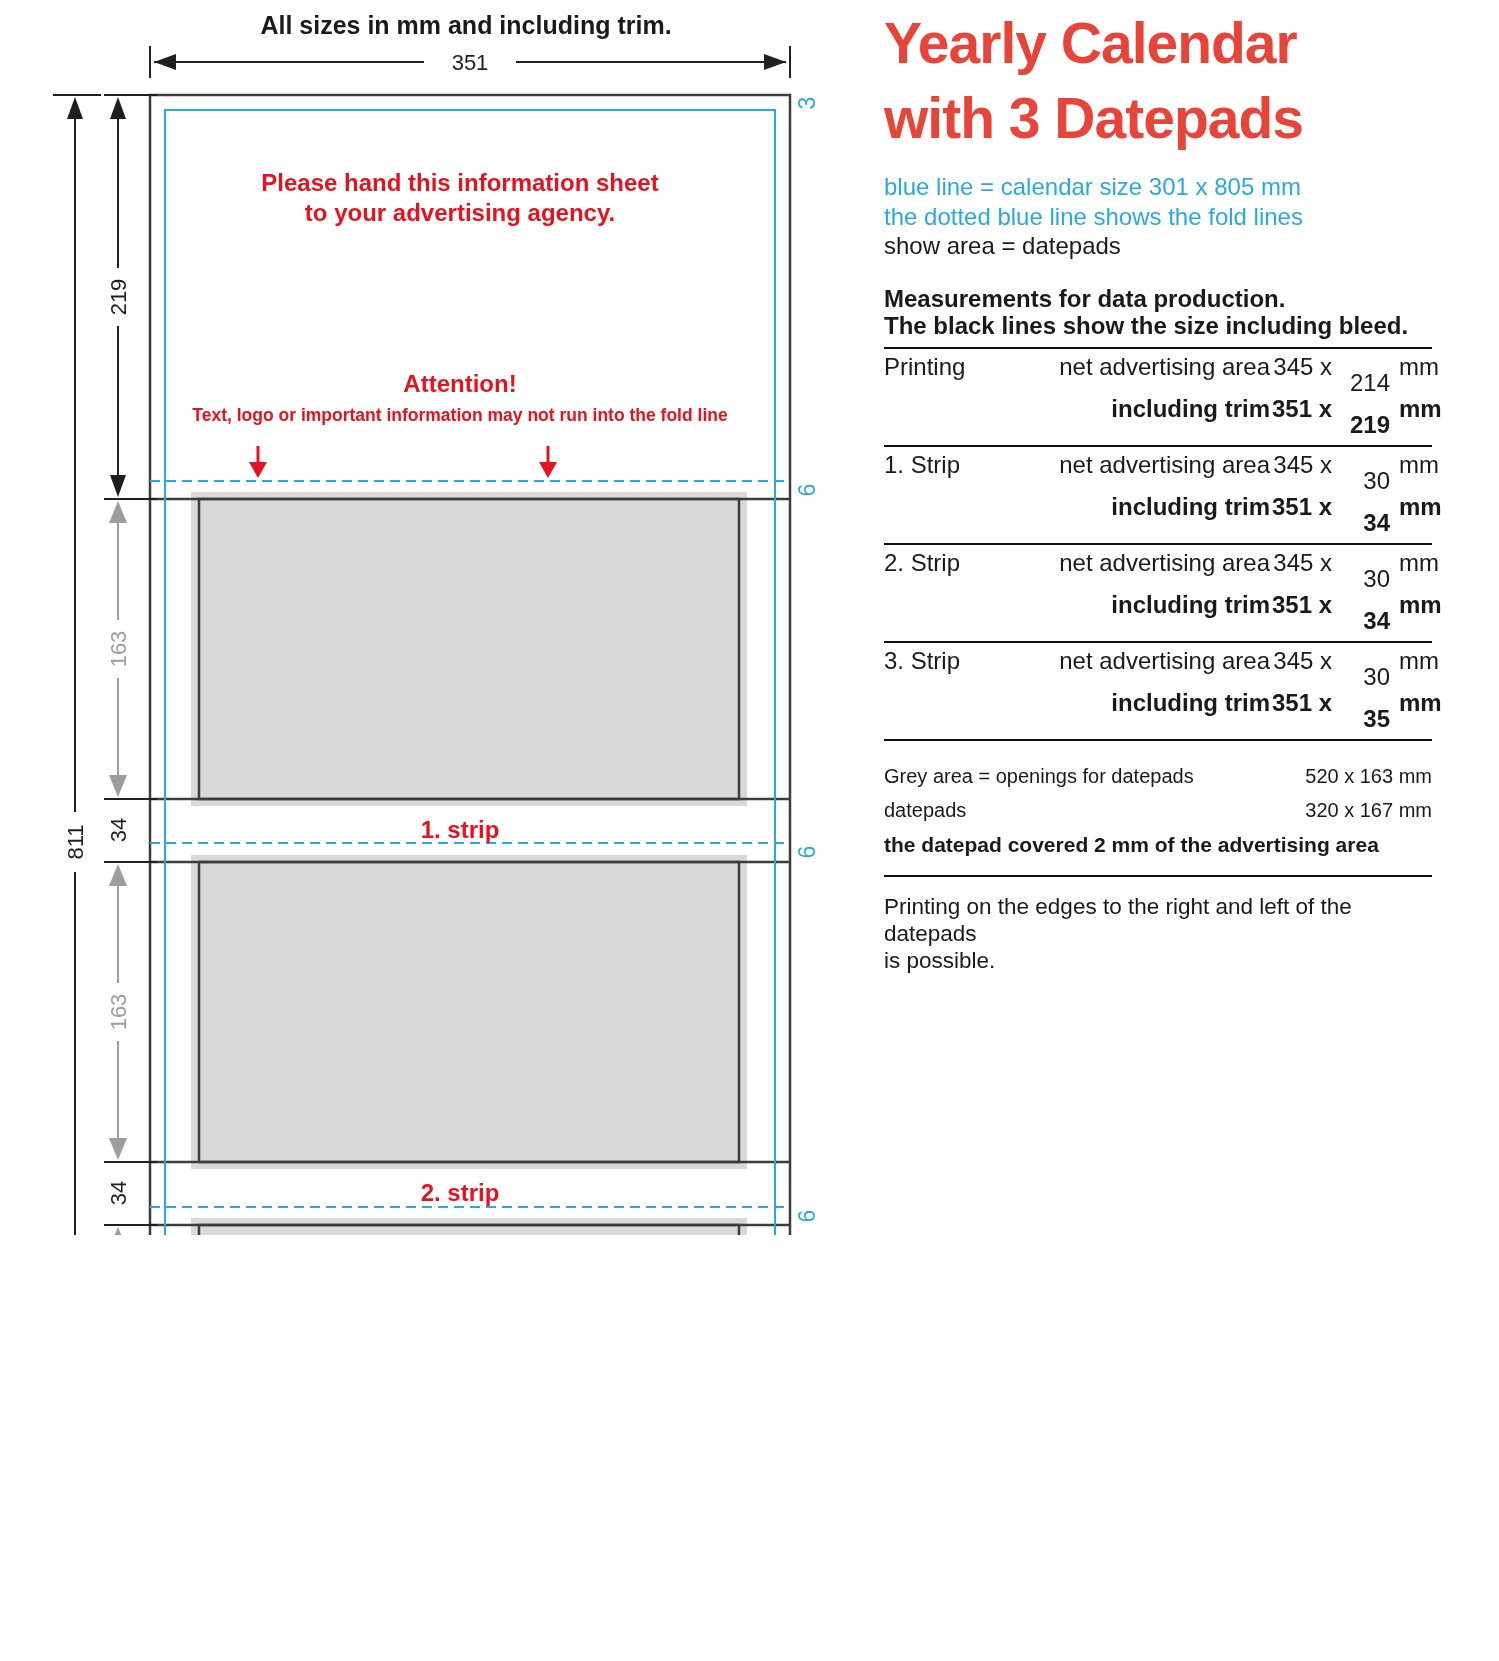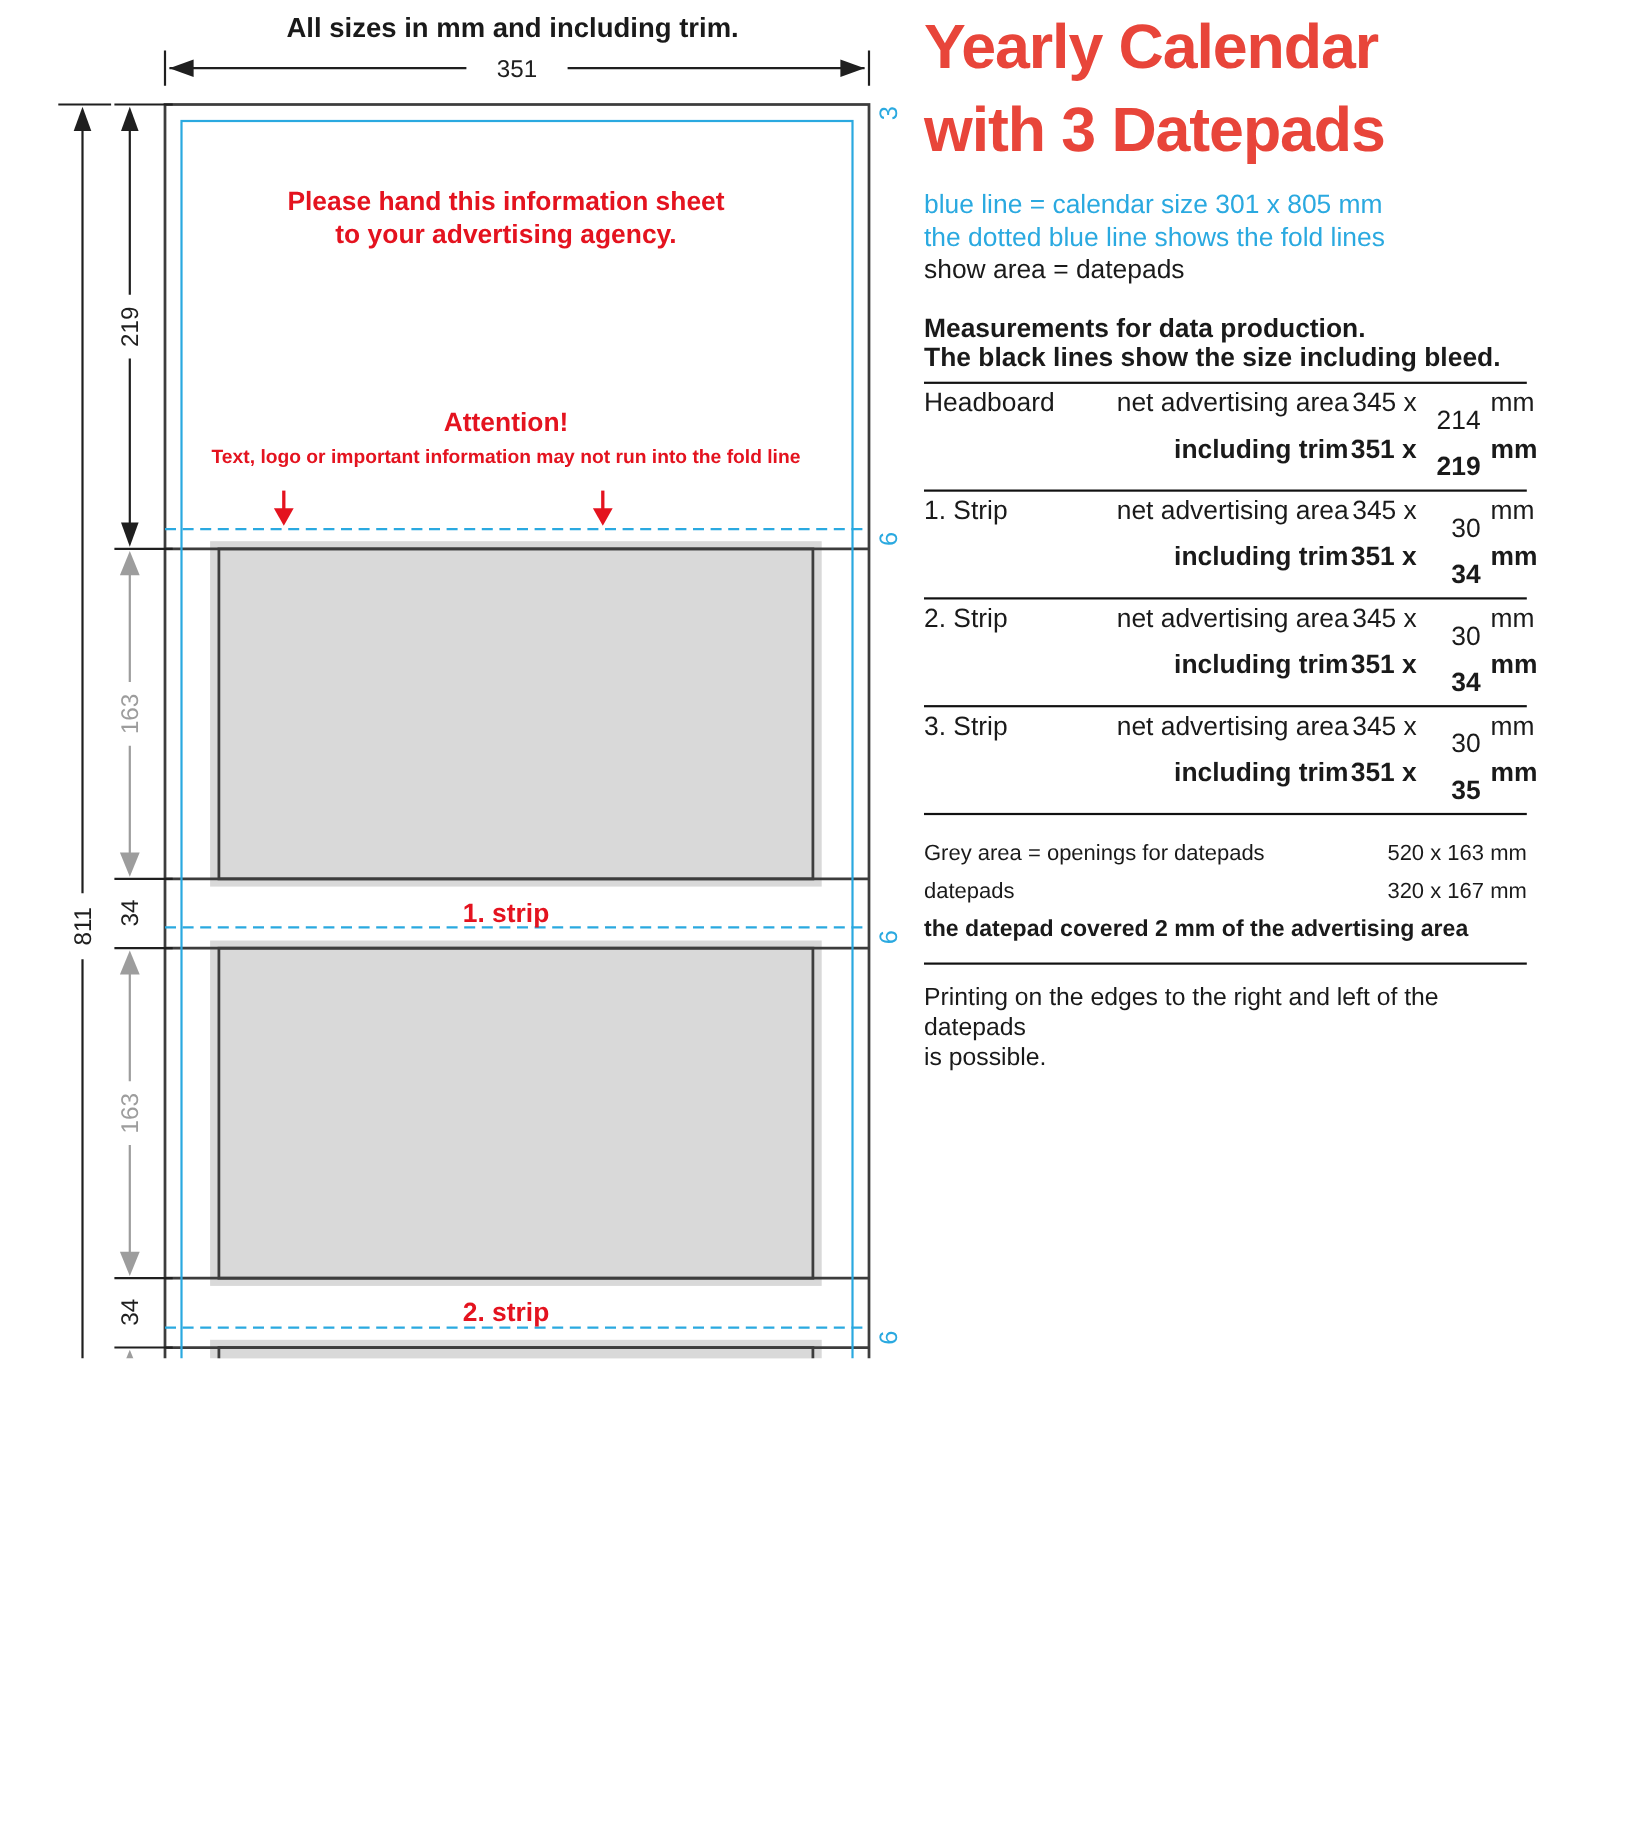--- a/index.html
+++ b/index.html
@@ -28,21 +28,21 @@
   .t-note{font-size:25px;font-weight:bold;fill:var(--ink);}
   .t-dim{font-size:22px;fill:#1f1f1f;}
   .t-dimg{font-size:22px;fill:var(--dimgrey);}
   .t-dims{font-size:19px;fill:#1f1f1f;}
   .t-cyan{font-size:23px;fill:var(--blue);}
   .t-red-lg{font-size:24px;font-weight:bold;fill:var(--red);}
   .t-red-sm{font-size:17.5px;font-weight:bold;fill:var(--red);}
   .vmid{dominant-baseline:central;}
 
   
-  .sidebar{position:absolute;left:840px;top:6px;width:548px;}
+  .sidebar{position:absolute;left:884px;top:6px;width:548px;}
   .title{font-size:57px;line-height:75px;font-weight:800;letter-spacing:-1px;color:var(--titlered);}
   .legend{margin-top:16px;font-size:24px;line-height:29.5px;}
   .legend .blue{color:var(--blue);}
   .mheading{margin-top:24px;font-size:24px;line-height:27px;font-weight:bold;}
   .mtable{margin-top:8px;border-top:2px solid #111;}
   .trow{border-bottom:2px solid #111;padding:5px 0 7px;}
   .tline{display:grid;grid-template-columns:148px 1fr 62px 58px 42px;font-size:24px;line-height:26px;}
   .tline.bold .c-label,.tline.bold .c-w,.tline.bold .c-h,.tline.bold .c-mm{font-weight:bold;}
   .c-name{text-align:left;}
   .c-label{text-align:right;}
@@ -202,21 +202,21 @@
 
     <div class="mheading">
       <div>Measurements for data production.</div>
       <div>The black lines show the size including bleed.</div>
     </div>
 
     <div class="mtable">
 
       <div class="trow">
         <div class="tline">
-          <div class="c-name">Headboard</div>
+          <div class="c-name">Printing</div>
           <div class="c-label">net advertising area</div>
           <div class="c-w">345 x</div>
           <div class="c-h">214</div>
           <div class="c-mm">mm</div>
         </div>
         <div class="tline bold">
           <div class="c-name"></div>
           <div class="c-label">including trim</div>
           <div class="c-w">351 x</div>
           <div class="c-h">219</div>

